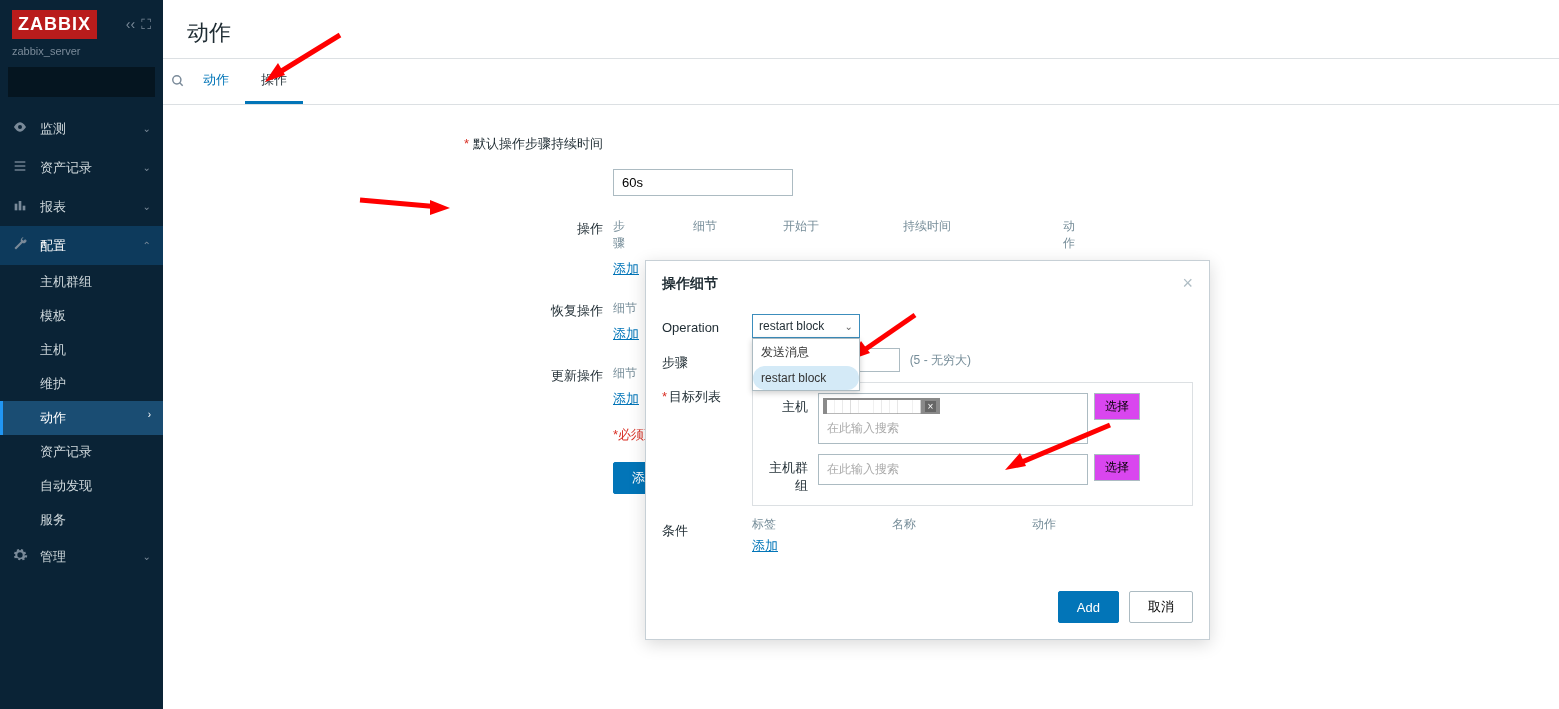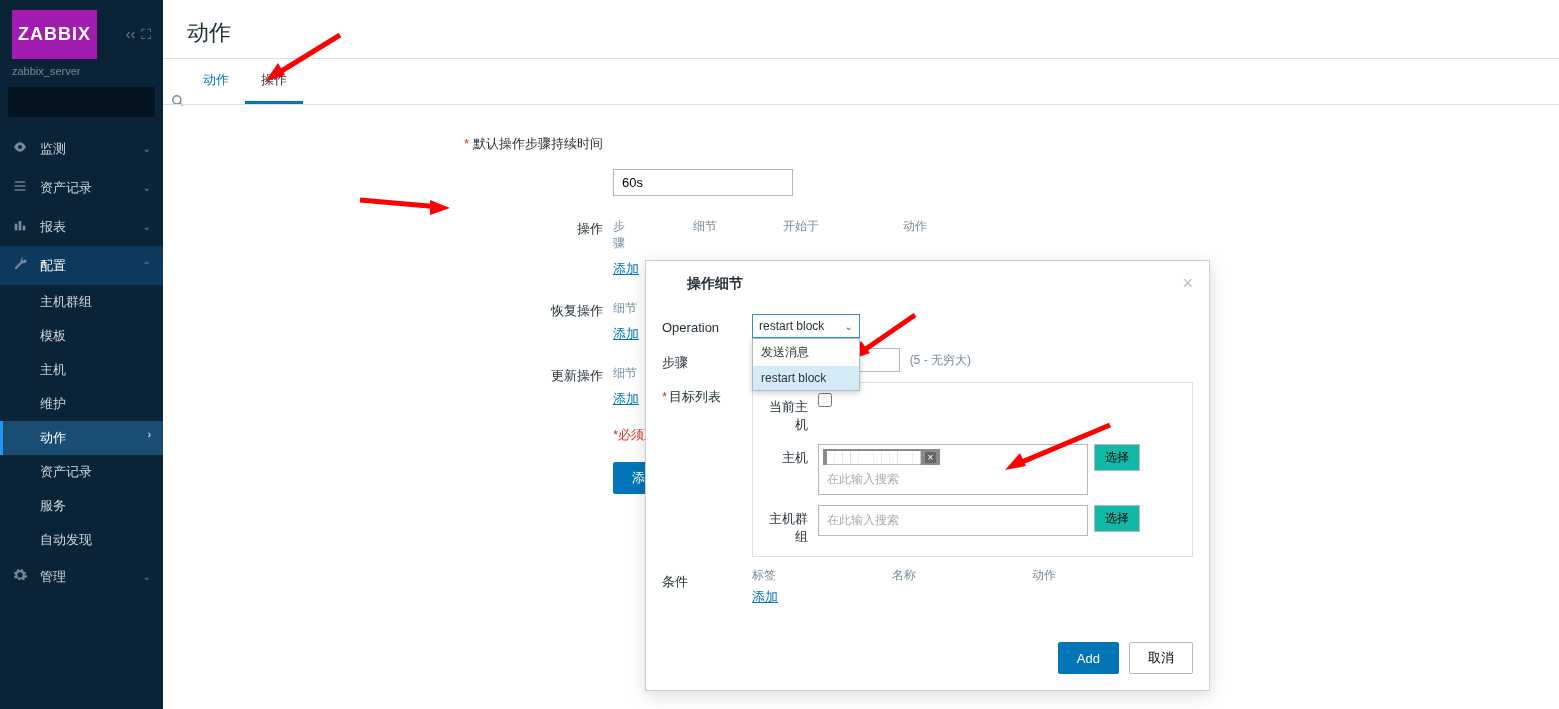--- a/index.html
+++ b/index.html
@@ -1,21 +1,21 @@
 <!DOCTYPE html>
 <html><head>
 <meta charset="utf-8">
 <style>
 * { margin: 0; padding: 0; box-sizing: border-box; font-family: Arial, "Microsoft YaHei", sans-serif; }
 body { background: #fff; font-size: 13px; color: #1f2c33; width: 1559px; height: 709px; overflow: hidden; position: relative; }
 
 
 .sidebar { width: 163px; height: 709px; background: #0a2336; position: absolute; left: 0; top: 0; }
 .logo-row { display: flex; align-items: center; padding: 10px 12px 6px; }
-.logo { background: #a21caf; color: #fff; font-weight: bold; font-size: 18px; padding: 14px 6px; letter-spacing: 1px; }
+.logo { background: #b91c1c; color: #fff; font-weight: bold; font-size: 18px; padding: 4px 6px; letter-spacing: 1px; }
 .collapse-icons { margin-left: auto; color: #7a8a99; font-size: 14px; display: flex; gap: 6px; }
 .server-name { color: #7a8a99; font-size: 11px; padding: 0 12px 10px; }
 .search-box { margin: 0 8px 12px; background: #051520; height: 30px; display: flex; align-items: center; padding: 0 8px; }
 .search-box input { background: transparent; border: none; outline: none; color: #ccc; flex: 1; font-size: 12px; }
 .search-box .search-ic { color: #7a8a99; font-size: 14px; }
 .nav-item { display: flex; align-items: center; padding: 10px 12px; color: #cfd8dc; cursor: pointer; font-size: 13px; }
 .nav-item .nav-ic { width: 18px; margin-right: 10px; color: #7a8a99; font-size: 14px; }
 .nav-item .chev { margin-left: auto; color: #7a8a99; font-size: 10px; }
 .nav-item.active { background: #0d3a5c; color: #fff; }
 .sub-item { padding: 8px 12px 8px 40px; color: #cfd8dc; cursor: pointer; font-size: 13px; }
@@ -44,44 +44,44 @@
 .th:nth-child(4) { width: 160px; }
 .th:nth-child(5) { width: 80px; }
 .add-link { color: #0275b8; cursor: pointer; text-decoration: underline; font-size: 13px; padding-top: 4px; display: inline-block; }
 .error-msg { color: #d93025; font-size: 13px; padding-top: 4px; }
 .button-row { display: flex; gap: 10px; }
 .btn { padding: 6px 18px; border: 1px solid #acbbc2; background: #fff; cursor: pointer; font-size: 13px; border-radius: 2px; }
 .btn-primary { background: #0275b8; color: #fff; border-color: #0275b8; }
 
 
 .modal { position: absolute; left: 645px; top: 260px; width: 565px; background: #fff; border: 1px solid #c7d0d6; box-shadow: 0 4px 16px rgba(0,0,0,0.15); }
-.modal-header { padding: 12px 16px; display: flex; align-items: center; margin-left: 25px; }
+.modal-header { padding: 12px 16px; display: flex; align-items: center; }
 .modal-title { font-weight: bold; font-size: 14px; }
 .modal-close { margin-left: auto; color: #b0bec5; font-size: 18px; cursor: pointer; }
 .modal-body { padding: 8px 16px 16px; }
 .mrow { display: flex; align-items: flex-start; margin-bottom: 10px; }
 .mlabel { width: 90px; text-align: left; padding-right: 10px; padding-top: 6px; font-size: 13px; }
 .mlabel .req { color: #d93025; margin-right: 2px; }
 .mfield { flex: 1; position: relative; }
 .select-box { border: 1px solid #3c8dbc; padding: 4px 6px; width: 108px; font-size: 12px; display: flex; align-items: center; cursor: pointer; }
 .select-box .sel-chev { margin-left: auto; color: #666; font-size: 10px; }
 .dropdown { position: absolute; top: 24px; left: 0; width: 108px; background: #fff; border: 1px solid #acbbc2; box-shadow: 0 2px 6px rgba(0,0,0,0.2); z-index: 10; }
-.dd-item { padding: 5px 8px; font-size: 12px; cursor: pointer; color: #333; }
+.dd-item { padding: 5px 8px; font-size: 12px; cursor: pointer; color: #333; border-radius: 13px; }
 .dd-item.highlight { background: #d4eaf7; }
 .num-input { border: 1px solid #acbbc2; padding: 4px 6px; width: 148px; font-size: 12px; }
 .hint { color: #768d99; font-size: 12px; margin-left: 6px; }
 .target-box { border: 1px solid #dce0e3; padding: 10px; }
 .target-row { display: flex; align-items: flex-start; margin-bottom: 10px; }
 .tlabel { width: 55px; text-align: right; padding-right: 10px; padding-top: 5px; font-size: 13px; }
 .tag-input { border: 1px solid #acbbc2; min-height: 26px; width: 270px; padding: 2px; display: flex; flex-wrap: wrap; align-items: center; }
 .tag-input.multi { flex-direction: column; align-items: stretch; min-height: 50px; }
 .tag { background: #8a8a8a; color: #fff; font-size: 11px; padding: 2px 4px; margin: 2px; display: flex; align-items: center; }
 .tag .tag-x { background: #666; color: #fff; margin-left: 4px; padding: 0 3px; font-size: 10px; cursor: pointer; }
 .tag-placeholder { color: #aaa; font-size: 12px; padding: 4px 6px; }
-.select-btn { border: 1px solid #acbbc2; background: #14b8a6; padding: 4px 10px; margin-left: 6px; font-size: 12px; cursor: pointer; }
+.select-btn { border: 1px solid #acbbc2; background: #d946ef; padding: 4px 10px; margin-left: 6px; font-size: 12px; cursor: pointer; }
 .cond-headers { display: flex; color: #768d99; font-size: 12px; }
 .cond-headers .ch { width: 140px; }
 .modal-footer { padding: 10px 16px 16px; display: flex; justify-content: flex-end; gap: 10px; }
 
 
 .arrow { position: absolute; pointer-events: none; }
 .arrow svg { overflow: visible; }
 .arrow-line { stroke: #ff0000; stroke-width: 5; fill: none; }
 .arrow-head { fill: #ff0000; }
 </style>
@@ -149,22 +149,22 @@
   </div>
   <div class="sub-item">主机群组</div>
   <div class="sub-item">模板</div>
   <div class="sub-item">主机</div>
   <div class="sub-item">维护</div>
   <div class="sub-item current">
     <span>动作</span>
     <span style="float:right;font-size:10px;">›</span>
   </div>
   <div class="sub-item">资产记录</div>
+  <div class="sub-item">自动发现</div>
   <div class="sub-item">服务</div>
-  <div class="sub-item">自动发现</div>
 
   <div class="nav-item">
     <span class="nav-ic">
       <svg width="16" height="16" viewBox="0 0 24 24" fill="currentColor">
           <path d="M12 8a4 4 0 100 8 4 4 0 000-8zm9 4l2 1-1 3-2-.5a9 9 0 01-1.5 1.5l.5 2-3 1-1-2h-2l-1 2-3-1 .5-2A9 9 0 016 16.5L4 17l-1-3 2-1v-2l-2-1 1-3 2 .5A9 9 0 017.5 6L7 4l3-1 1 2h2l1-2 3 1-.5 2A9 9 0 0118 7.5l2-.5 1 3-2 1v2z"></path>
         </svg>
     </span>
     <span>管理</span>
     <span class="chev">⌄</span>
   </div>
@@ -186,20 +186,21 @@
     </div>
 
 
     <div class="form-row">
       <div class="form-label">操作</div>
       <div class="form-field">
         <div class="table-headers">
           <span class="th">步骤</span>
           <span class="th">细节</span>
           <span class="th">开始于</span>
+          <span class="th">持续时间</span>
           <span class="th">动作</span>
         </div>
         <span class="add-link">添加</span>
       </div>
     </div>
 
     <div class="form-row">
       <div class="form-label">恢复操作</div>
       <div class="form-field">
         <div class="table-headers">
@@ -263,24 +264,20 @@
         <input class="num-input" style="">
         <span class="hint">(5 - 无穷大)</span>
       </div>
     </div>
 
 
     <div class="mrow">
       <div class="mlabel"><span class="req">*</span><span>目标列表</span></div>
       <div class="mfield">
         <div class="target-box">
-          <div class="target-row">
-            <div class="tlabel">当前主机</div>
-            <input type="checkbox" class="checkbox-input" style="">
-          </div>
           <div class="target-row">
             <div class="tlabel">主机</div>
             <div>
               <div class="tag-input multi">
                 <div style="display:flex;">
                     <span class="tag">
                       <span>████████████</span>
                       <span class="tag-x">×</span>
                     </span>
                   </div>

